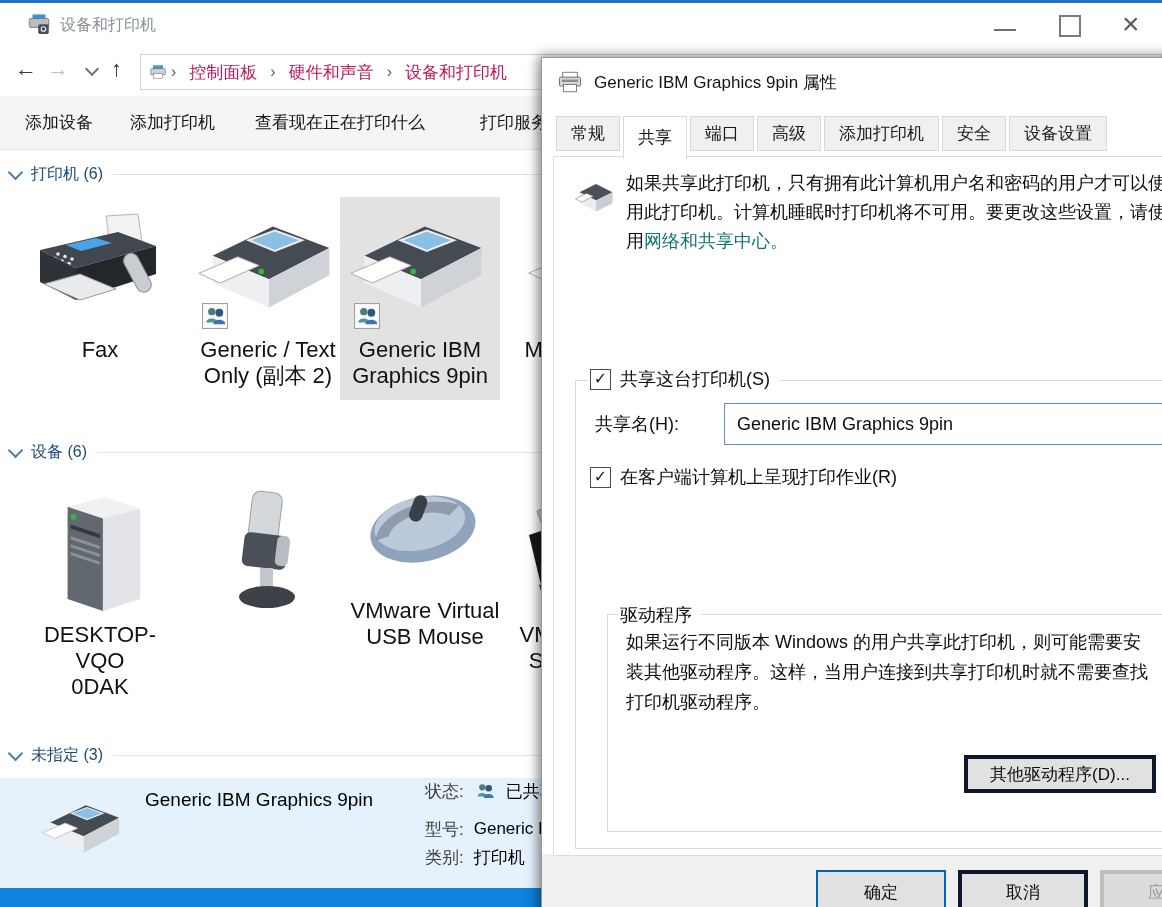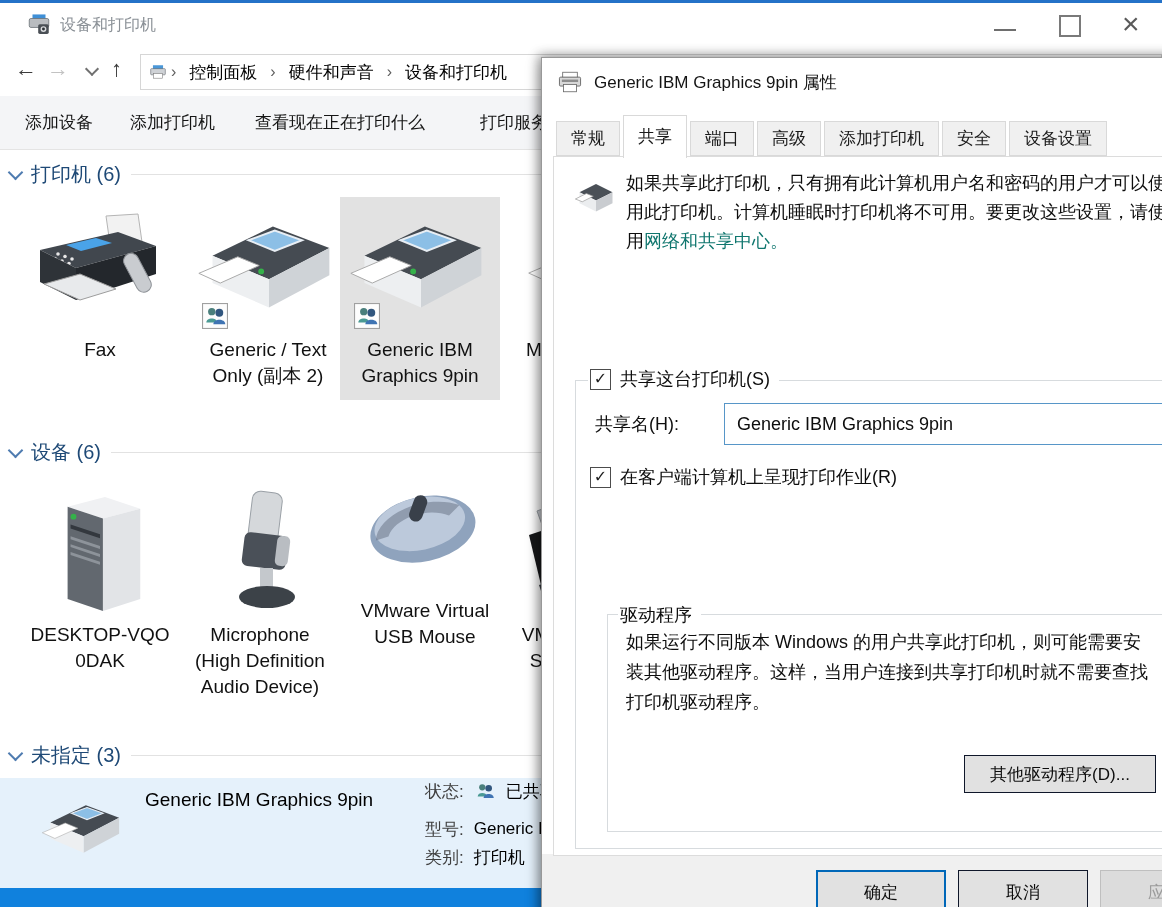--- a/index.html
+++ b/index.html
@@ -13,70 +13,70 @@
   
   .accent-top{left:0;top:0;width:100%;height:3px;background:#2472c8;}
   .titlebar-text{left:60px;top:15px;font-size:16px;color:#8a9096;}
   .win-min{left:994px;top:29px;width:22px;height:0;border-top:2px solid #6e6e6e;}
   .win-max{left:1059px;top:15px;width:18px;height:18px;border:2px solid #7a7a7a;}
   .win-close{left:1122px;top:4px;font-size:30px;color:#5a5a5a;line-height:40px;}
 
   .nav-arrow{font-size:22px;line-height:26px;}
   .addr-box{left:140px;top:54px;right:0;height:34px;border:1px solid #d6d6d6;background:#fff;
     display:flex;align-items:center;padding-left:8px;gap:4px;}
-  .crumb{font-size:17px;color:#000000;padding:0 9px;white-space:nowrap;}
+  .crumb{font-size:17px;color:#be185d;padding:0 9px;white-space:nowrap;}
   .crumb-sep{color:#5f5f5f;font-size:16px;}
   .chev{display:inline-block;width:8px;height:8px;border-right:2px solid #707070;border-bottom:2px solid #707070;transform:rotate(45deg);}
 
   .toolbar{left:0;top:96px;width:100%;height:53px;background:#f4f5f7;border-bottom:1px solid #e4e4e4;}
   .tb-item{top:0;height:53px;line-height:53px;font-size:17px;color:#151515;white-space:nowrap;}
 
   .sec{display:flex;align-items:center;gap:10px;left:10px;right:0;height:28px;}
   .sec-chev{width:9px;height:9px;border-right:2px solid #4f7cb0;border-bottom:2px solid #4f7cb0;transform:rotate(45deg);margin-top:-4px;}
-  .sec-label{font-size:20px;color:#1e4976;white-space:nowrap;}
+  .sec-label{font-size:16px;color:#1e4976;white-space:nowrap;}
   .sec-rule{flex:1;border-top:1px solid #e2e2e2;margin-right:6px;}
 
   .tile{width:160px;text-align:center;}
   .tile.selected{background:#e2e2e2;}
   .tile-icon{position:relative;height:140px;display:flex;align-items:center;justify-content:center;}
   .tile-icon-dev{height:142px;}
-  .tile-label{font-size:19px;line-height:26px;color:#111;white-space:pre-line;}
+  .tile-label{font-size:22px;line-height:26px;color:#111;white-space:pre-line;}
   .badge{position:absolute;left:14px;top:106px;width:26px;height:26px;}
   .p4-label{text-align:center;width:48px;margin-left:7px;}
 
   .details{left:0;top:778px;width:100%;height:110px;background:#e5f1fb;}
   .det-name{left:145px;top:11px;font-size:19px;color:#000;white-space:nowrap;}
   .det-label{font-size:17px;color:#3f3f3f;}
   .det-val{font-size:17px;color:#000;white-space:nowrap;}
   .det-row{position:absolute;left:425px;display:flex;align-items:center;gap:10px;height:26px;}
   .taskbar{left:0;top:888px;width:100%;height:19px;background:#1081dd;}
 
   
   .dialog{left:541px;top:57px;width:770px;height:862px;background:#ffffff;
     border:1px solid #989898;box-shadow:-3px -3px 10px rgba(0,0,0,.28), 0 4px 14px rgba(0,0,0,.35);z-index:10;}
   .dlg-title{position:absolute;left:0;top:0;height:48px;display:flex;align-items:center;padding-left:15px;gap:11px;}
   .dlg-title-text{font-size:17px;color:#141414;white-space:nowrap;}
 
-  .dlg-tabs{position:absolute;top:58px;left:14px;display:flex;align-items:flex-end;height:40px;z-index:4;}
+  .dlg-tabs{position:absolute;top:58px;left:14px;display:flex;align-items:flex-start;height:40px;z-index:4;}
   .tab{height:33px;line-height:33px;padding:0 14px;font-size:17px;background:#f0f0f0;
     border:1px solid #d9d9d9;margin-right:3px;white-space:nowrap;}
   .tab.active{height:42px;line-height:42px;background:#fff;border-bottom:none;margin-bottom:-2px;}
 
   .dlg-page{position:absolute;left:11px;top:98px;width:742px;height:698px;background:#fff;border:1px solid #dcdcdc;z-index:2;}
   .info-line{position:absolute;left:72px;font-size:18px;white-space:nowrap;color:#0d0d0d;}
   .dlg-link{color:#0f766e;}
 
   .groupbox{position:absolute;border:1px solid #d7dbde;}
   .legend{position:absolute;background:#fff;display:flex;align-items:center;gap:9px;padding:0 9px 0 2px;font-size:18px;color:#0d0d0d;white-space:nowrap;}
   .checkbox{width:19px;height:19px;background:#fff;border:1px solid #4c4c4c;font-size:16px;line-height:18px;text-align:center;color:#1b1b1b;font-weight:bold;}
   .fld-label{position:absolute;font-size:18px;color:#0d0d0d;white-space:nowrap;}
   .txt-input{position:absolute;height:42px;border:1px solid #5796c8;background:#fff;font-size:18px;
     font-family:"Liberation Sans","DejaVu Sans",sans-serif;padding:0 12px;color:#0d0d0d;box-sizing:border-box;}
   .driver-text{position:absolute;font-size:18px;line-height:30px;white-space:pre-line;color:#0d0d0d;}
-  .btn{position:absolute;background:#e1e1e1;border:1px solid #0f172a;font-size:17px;color:#0d0d0d;
+  .btn{position:absolute;background:#e1e1e1;border:4px solid #0f172a;font-size:17px;color:#0d0d0d;
     display:flex;align-items:center;justify-content:center;white-space:nowrap;box-sizing:border-box;}
   .btn.default{border:2px solid #0067b8;}
   .btn.disabled{background:#dcdcdc;border-color:#bfbfbf;color:#9b9b9b;}
   .watermark{position:absolute;font-size:27px;color:#8a8a8a;opacity:.6;white-space:nowrap;}
   .dlg-bottom{position:absolute;left:0;top:796px;width:100%;height:66px;background:#f0f0f0;}
 </style>
 </head>
 <body>
 
 <div class="abs accent-top"></div>
@@ -228,23 +228,20 @@
 <div class="abs tile" style="left:180px;top:480px;height:240px">
   <div class="tile-icon tile-icon-dev">
     <svg width="100" height="132" viewBox="0 0 100 130">
       <rect x="40" y="6" width="30" height="54" rx="8" fill="#d5d8db" stroke="#9aa0a6" transform="rotate(7 55 33)"></rect>
       <rect x="33" y="48" width="44" height="34" rx="6" fill="#4a5058" transform="rotate(7 55 65)"></rect>
       <rect x="66" y="50" width="13" height="30" rx="5" fill="#b9bdc2" transform="rotate(7 72 65)"></rect>
       <rect x="50" y="82" width="13" height="22" fill="#c4c8cc"></rect>
       <ellipse cx="57" cy="111" rx="28" ry="11" fill="#3c4248"></ellipse>
     </svg>
   </div>
-  <div class="tile-label">Microphone
-(High Definition
-Audio Device)</div>
 </div>
 
 <div class="abs tile" style="left:345px;top:456px;height:240px">
   <div class="tile-icon tile-icon-dev">
     <svg width="136" height="94" viewBox="0 0 130 90">
       <ellipse cx="63" cy="47" rx="51" ry="31" fill="#8fa3bd" transform="rotate(-12 63 47)"></ellipse>
       <ellipse cx="60" cy="42" rx="44" ry="25" fill="#bcc9db" transform="rotate(-12 60 42)"></ellipse>
       <path d="M18,58 a50,30 -12 0 1 80,-34 l-10,10 a36,22 -12 0 0 -58,20 z" fill="#6b7788" opacity="0.55"></path>
       <rect x="52" y="14" width="13" height="26" rx="6.5" fill="#39404a" transform="rotate(20 58 27)"></rect>
     </svg>

